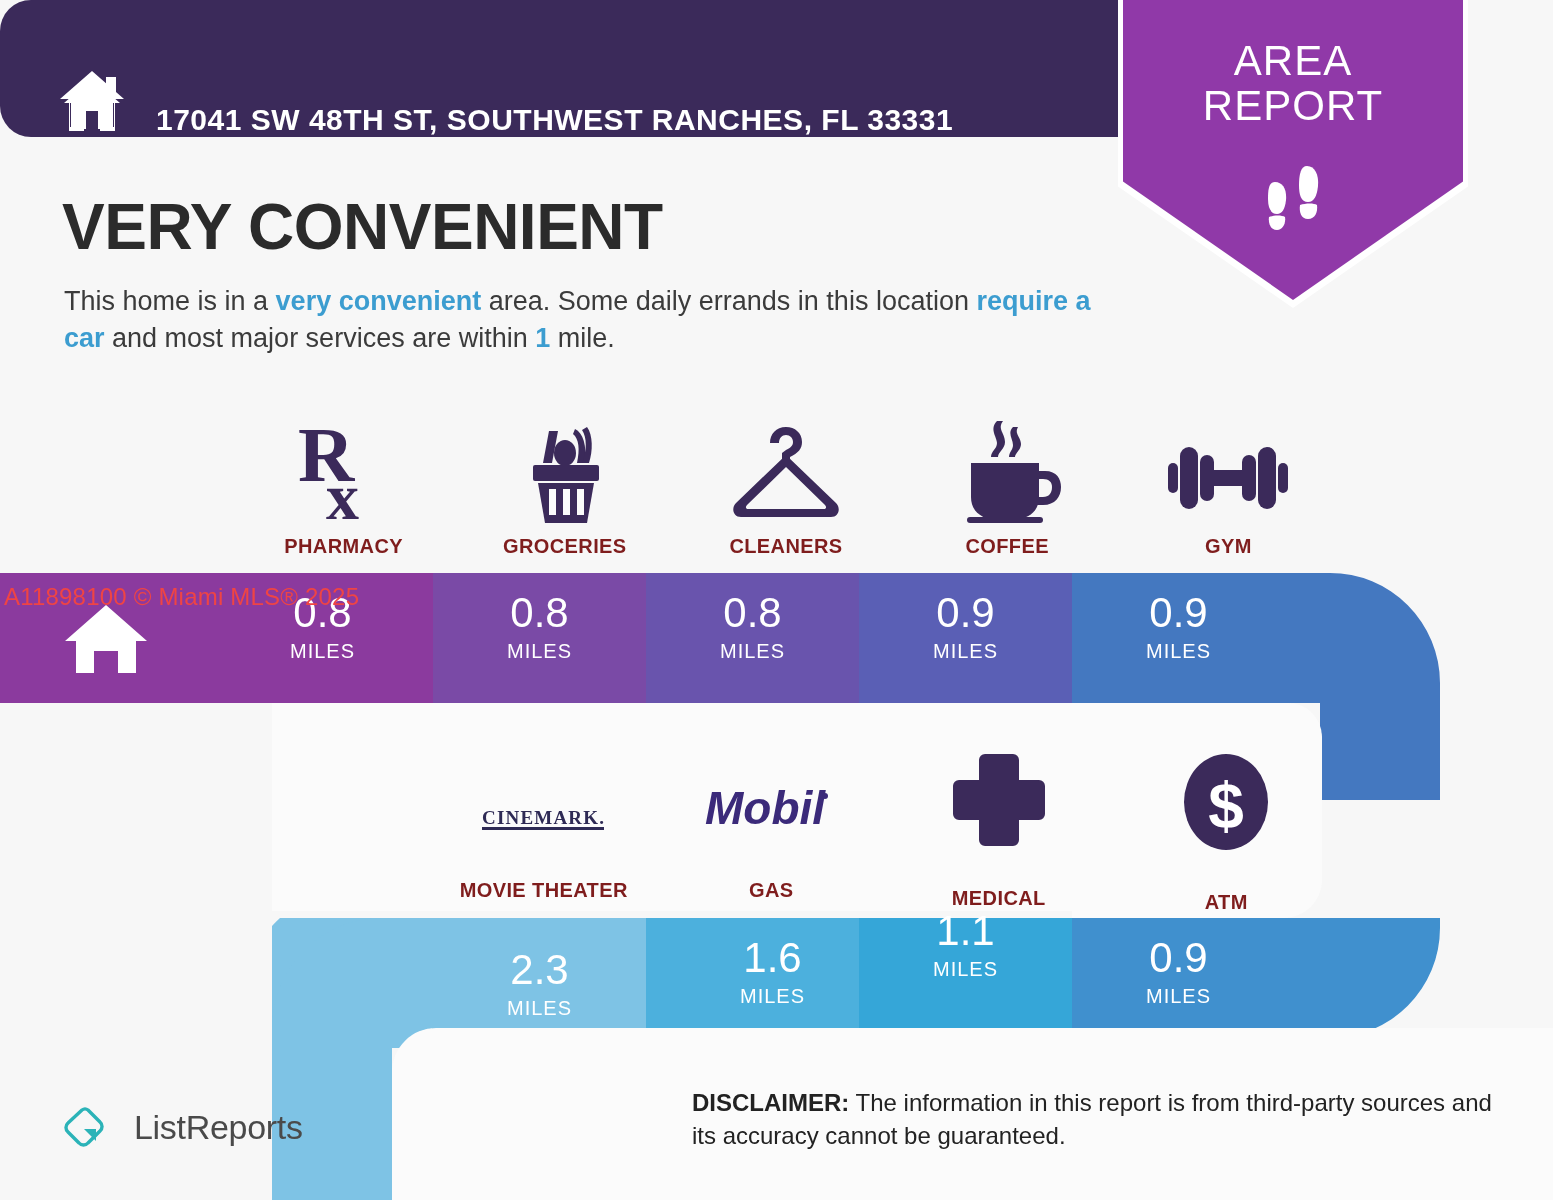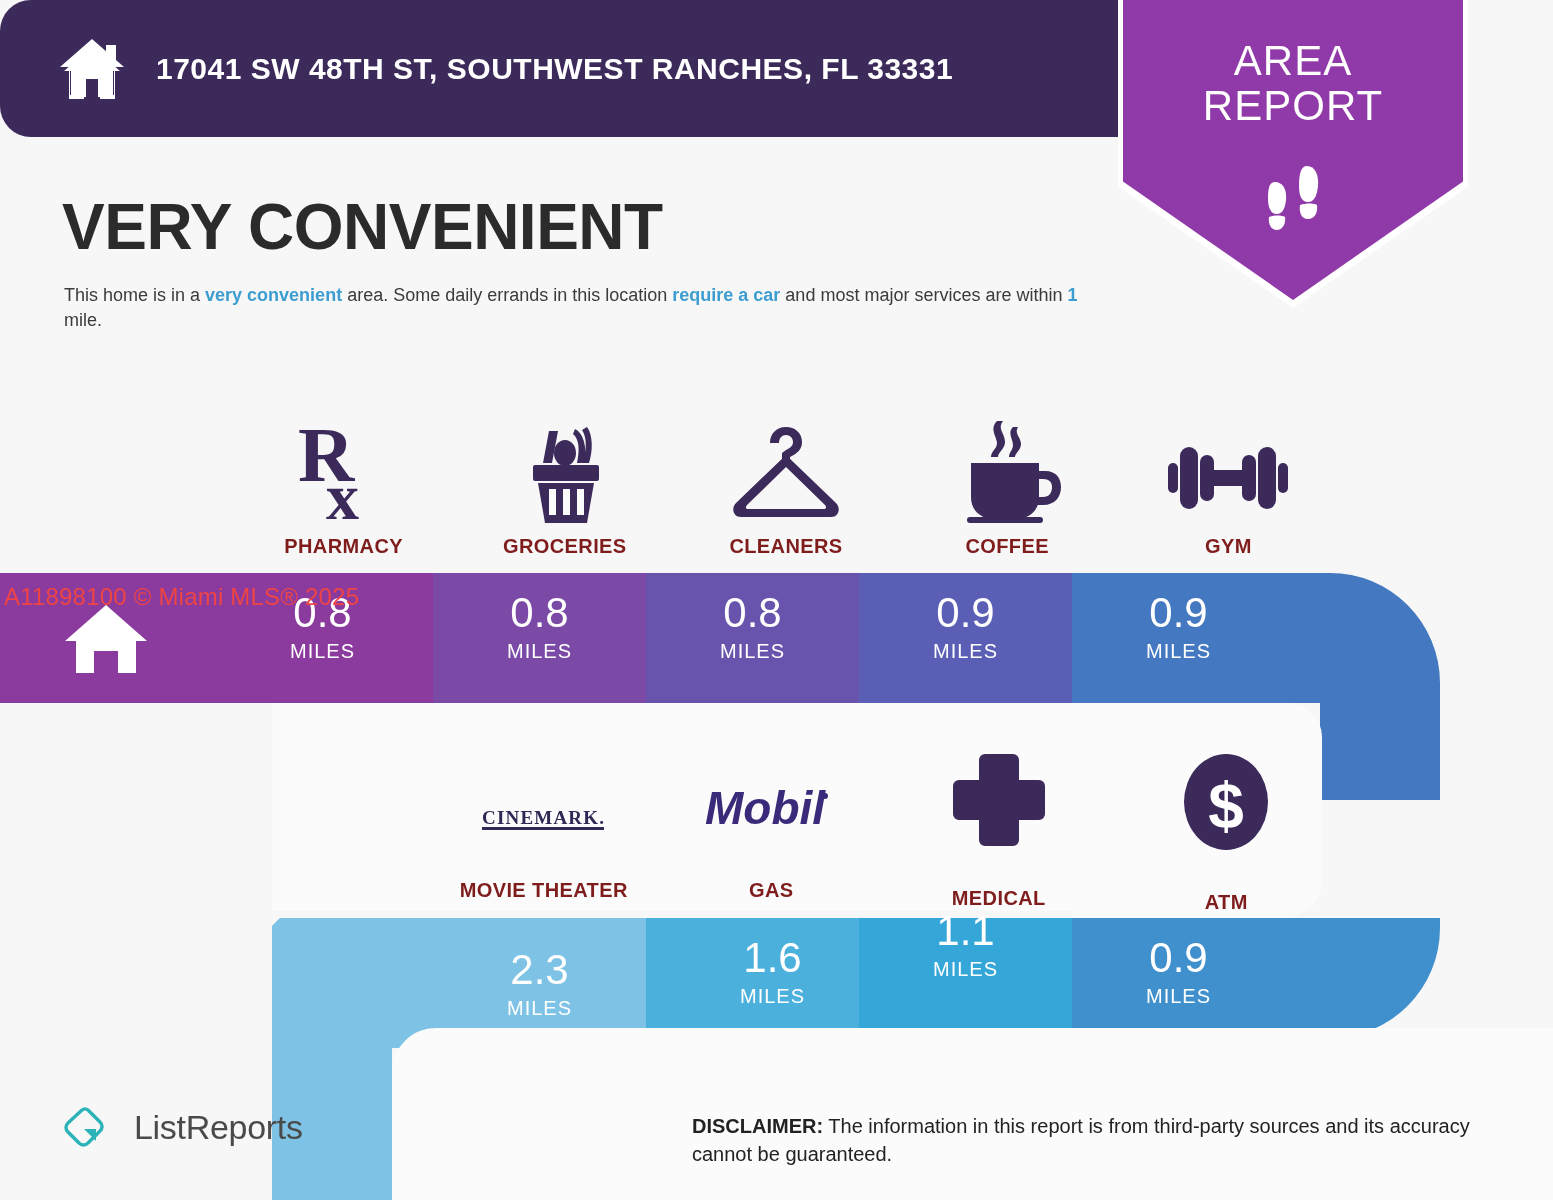--- a/index.html
+++ b/index.html
@@ -8,21 +8,21 @@
     font-family:"Liberation Sans", sans-serif;
     background:#f7f7f7;
     position:relative;
     overflow:hidden;
   }
 
   
   .header {
     position:absolute; left:0; top:0; width:1206px; height:137px;
     background:#3b2a5a;
-    display:flex; align-items:center;border-radius:31px;
+    display:flex; align-items:flex-end;border-radius:31px;
   }
   .header-house { margin-left:56px; width:72px; height:72px; flex:none; }
   .header-addr {
     margin-left:28px;
     color:#ffffff;
     font-size:30px;
     font-weight:700;
     letter-spacing:0.5px;
     white-space:nowrap;
   }
@@ -48,21 +48,21 @@
   }
 
   
   .headline {
     position:absolute; left:62px; top:190px;
     font-size:64px; font-weight:700; color:#2b2b2b;
     letter-spacing:-0.5px;
   }
   .desc {
     position:absolute; left:64px; top:283px; width:1030px;
-    font-size:18px; color:#3b3b3b; line-height:1.38;
+    font-size:27px; color:#3b3b3b; line-height:1.38;
   }
   .hl { color:#3c9dd0; font-weight:700; }
 
   
   .row1-icons {
     position:absolute; left:233px; top:418px; width:1106px; height:140px;
     display:flex;
   }
   .icon-col {
     flex:1 1 0; display:flex; flex-direction:column;
@@ -115,22 +115,22 @@
   
   .lr-logo {
     position:absolute; left:62px; top:1105px;
     display:flex; align-items:center; z-index:30;gap:16px;
   }
   .lr-name {
     margin-left:12px; font-size:34px; color:#4a4a4a; font-weight:400;
     letter-spacing:-0.3px;
   }
   .disclaimer {
-    position:absolute; left:692px; top:1113px; width:810px;
-    font-size:20px; color:#222; line-height:1.38;
+    position:absolute; left:692px; top:1086px; width:810px;
+    font-size:24px; color:#222; line-height:1.38;
   }
   .disclaimer b { font-weight:700; }
 </style>
 </head>
 <body>
 
 <div class="header">
   <svg class="header-house" viewBox="0 0 72 72">
     <path fill="#ffffff" d="M36 6 L4 34 L13 34 L13 66 L28 66 L28 46 L44 46 L44 66 L59 66 L59 34 L68 34 Z"></path>
     <rect x="50" y="12" width="10" height="16" fill="#ffffff"></rect>

